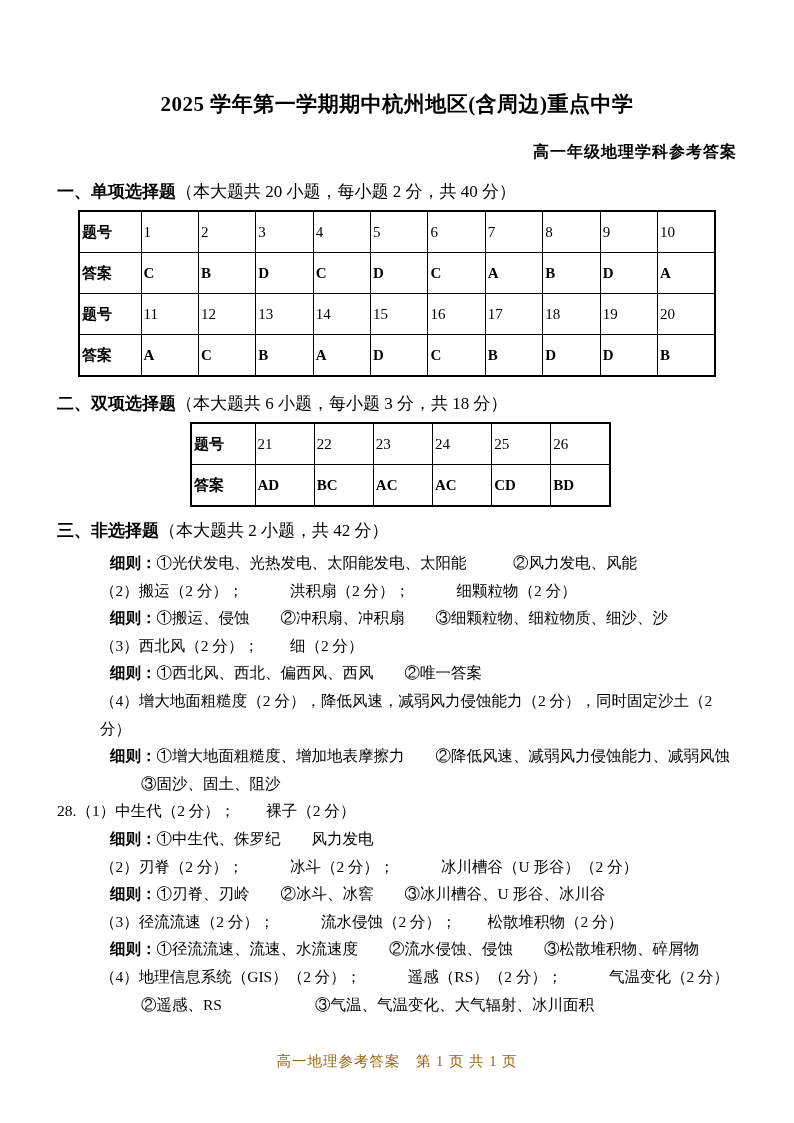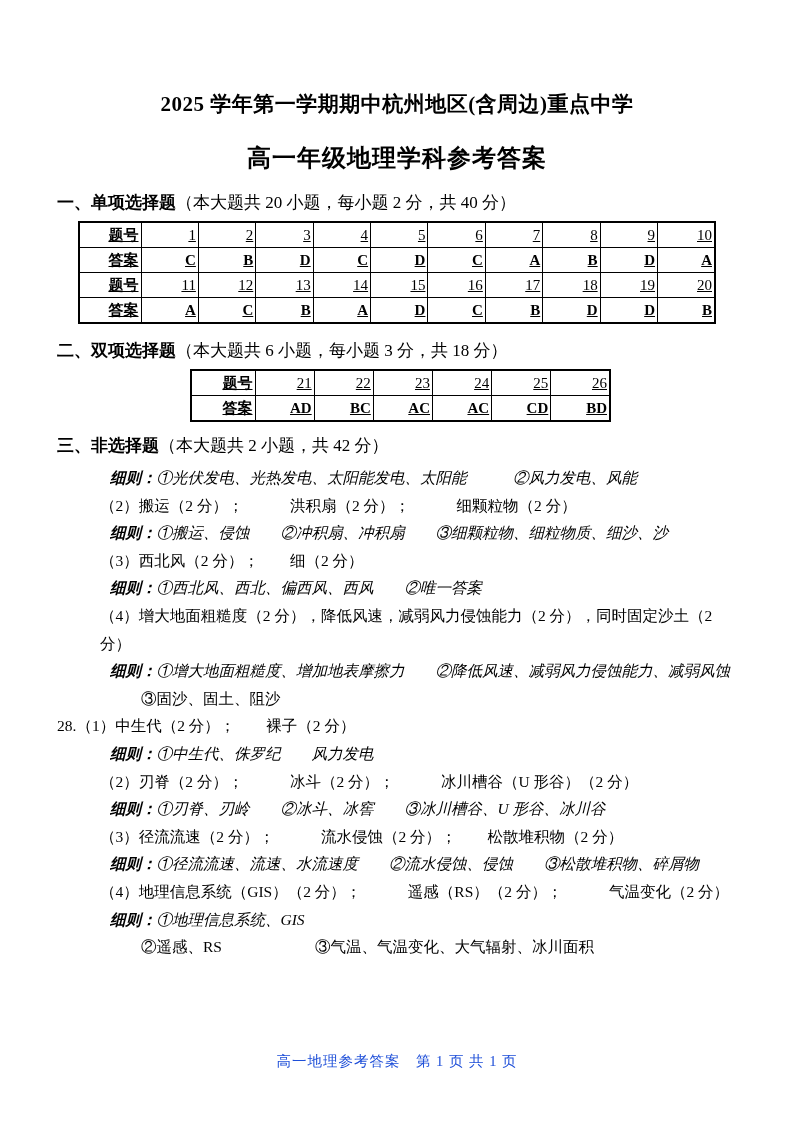--- a/index.html
+++ b/index.html
@@ -13,52 +13,51 @@
     box-sizing:border-box;
     padding:90px 57px 0 57px;
     overflow:hidden;
     border-radius:14px;
   }
   .doc-title{
     font-size:21px;font-weight:bold;text-align:center;
     margin:0 0 24px 0;letter-spacing:0.5px;
   }
   .doc-subtitle{
-    font-size:24px;font-weight:bold;text-align:center;
+    font-size:16px;font-weight:bold;text-align:right;
     margin:0 0 17px 0;letter-spacing:1px;
   }
   .sec-heading{font-size:17px;margin:0 0 7px 0;white-space:nowrap;}
   .sec-heading .bold{font-weight:bold;}
   table.answers{
     border-collapse:collapse;table-layout:fixed;
     border:2px solid #000;
   }
   table.answers td{
     border:1px solid #000;
-    text-align:right;vertical-align:middle;
-    height:24px;font-size:15px;padding:0 2px;
+    text-align:left;vertical-align:middle;
+    height:24px;font-size:15px;padding:8px 2px;
     overflow:hidden;
-    text-decoration:underline;
   }
   table.t1{width:638px;margin:2px 0 15px 21px;}
   table.t2{width:421px;margin:2px 0 12px 133px;}
   table.t1 col.c0{width:62px;}
   table.t2 col.c0{width:64px;}
   td.hd{font-weight:bold;font-size:15px;}
   td.ans{font-weight:bold;}
   .lines{font-size:15.5px;line-height:27.6px;margin-top:1px;}
   .line{white-space:pre-wrap;}
   .ind-q{margin-left:0;}
   .ind-sub{margin-left:43px;}
-  .ind-detail{margin-left:53px;font-style:italic;}
+  .ind-detail{margin-left:53px;}
   .ind-cont{margin-left:84px;}
   .lbl{font-weight:bold;}
   .footer{
     position:absolute;left:0;right:0;bottom:52px;
-    text-align:center;font-size:14.5px;color:#1d4ed8;
+    text-align:center;font-size:14.5px;color:#a16207;
     letter-spacing:1px;
   }
 </style>
 </head>
 <body>
 
 <div class="page">
 
   <h1 class="doc-title">2025 学年第一学期期中杭州地区(含周边)重点中学</h1>
   <h2 class="doc-subtitle">高一年级地理学科参考答案</h2>
@@ -166,19 +165,18 @@
       <div class="line ind-sub"><span>（4）增大地面粗糙度（2 分），降低风速，减弱风力侵蚀能力（2 分），同时固定沙土（2 分）</span></div>
       <div class="line ind-detail"><span class="lbl">细则：</span><span>①增大地面粗糙度、增加地表摩擦力　　②降低风速、减弱风力侵蚀能力、减弱风蚀</span></div>
       <div class="line ind-cont"><span>③固沙、固土、阻沙</span></div>
       <div class="line ind-q"><span>28.（1）中生代（2 分）；　　裸子（2 分）</span></div>
       <div class="line ind-detail"><span class="lbl">细则：</span><span>①中生代、侏罗纪　　风力发电</span></div>
       <div class="line ind-sub"><span>（2）刃脊（2 分）；　　　冰斗（2 分）；　　　冰川槽谷（U 形谷）（2 分）</span></div>
       <div class="line ind-detail"><span class="lbl">细则：</span><span>①刃脊、刃岭　　②冰斗、冰窖　　③冰川槽谷、U 形谷、冰川谷</span></div>
       <div class="line ind-sub"><span>（3）径流流速（2 分）；　　　流水侵蚀（2 分）；　　松散堆积物（2 分）</span></div>
       <div class="line ind-detail"><span class="lbl">细则：</span><span>①径流流速、流速、水流速度　　②流水侵蚀、侵蚀　　③松散堆积物、碎屑物</span></div>
       <div class="line ind-sub"><span>（4）地理信息系统（GIS）（2 分）；　　　遥感（RS）（2 分）；　　　气温变化（2 分）</span></div>
-      <div class="line ind-detail"><span class="lbl">细则：</span><span>①地理信息系统、GIS</span></div>
       <div class="line ind-cont"><span>②遥感、RS　　　　　　③气温、气温变化、大气辐射、冰川面积</span></div>
     </div>
 
   <div class="footer">高一地理参考答案　第 1 页 共 1 页</div>
 
 </div>
 
 </body></html>

